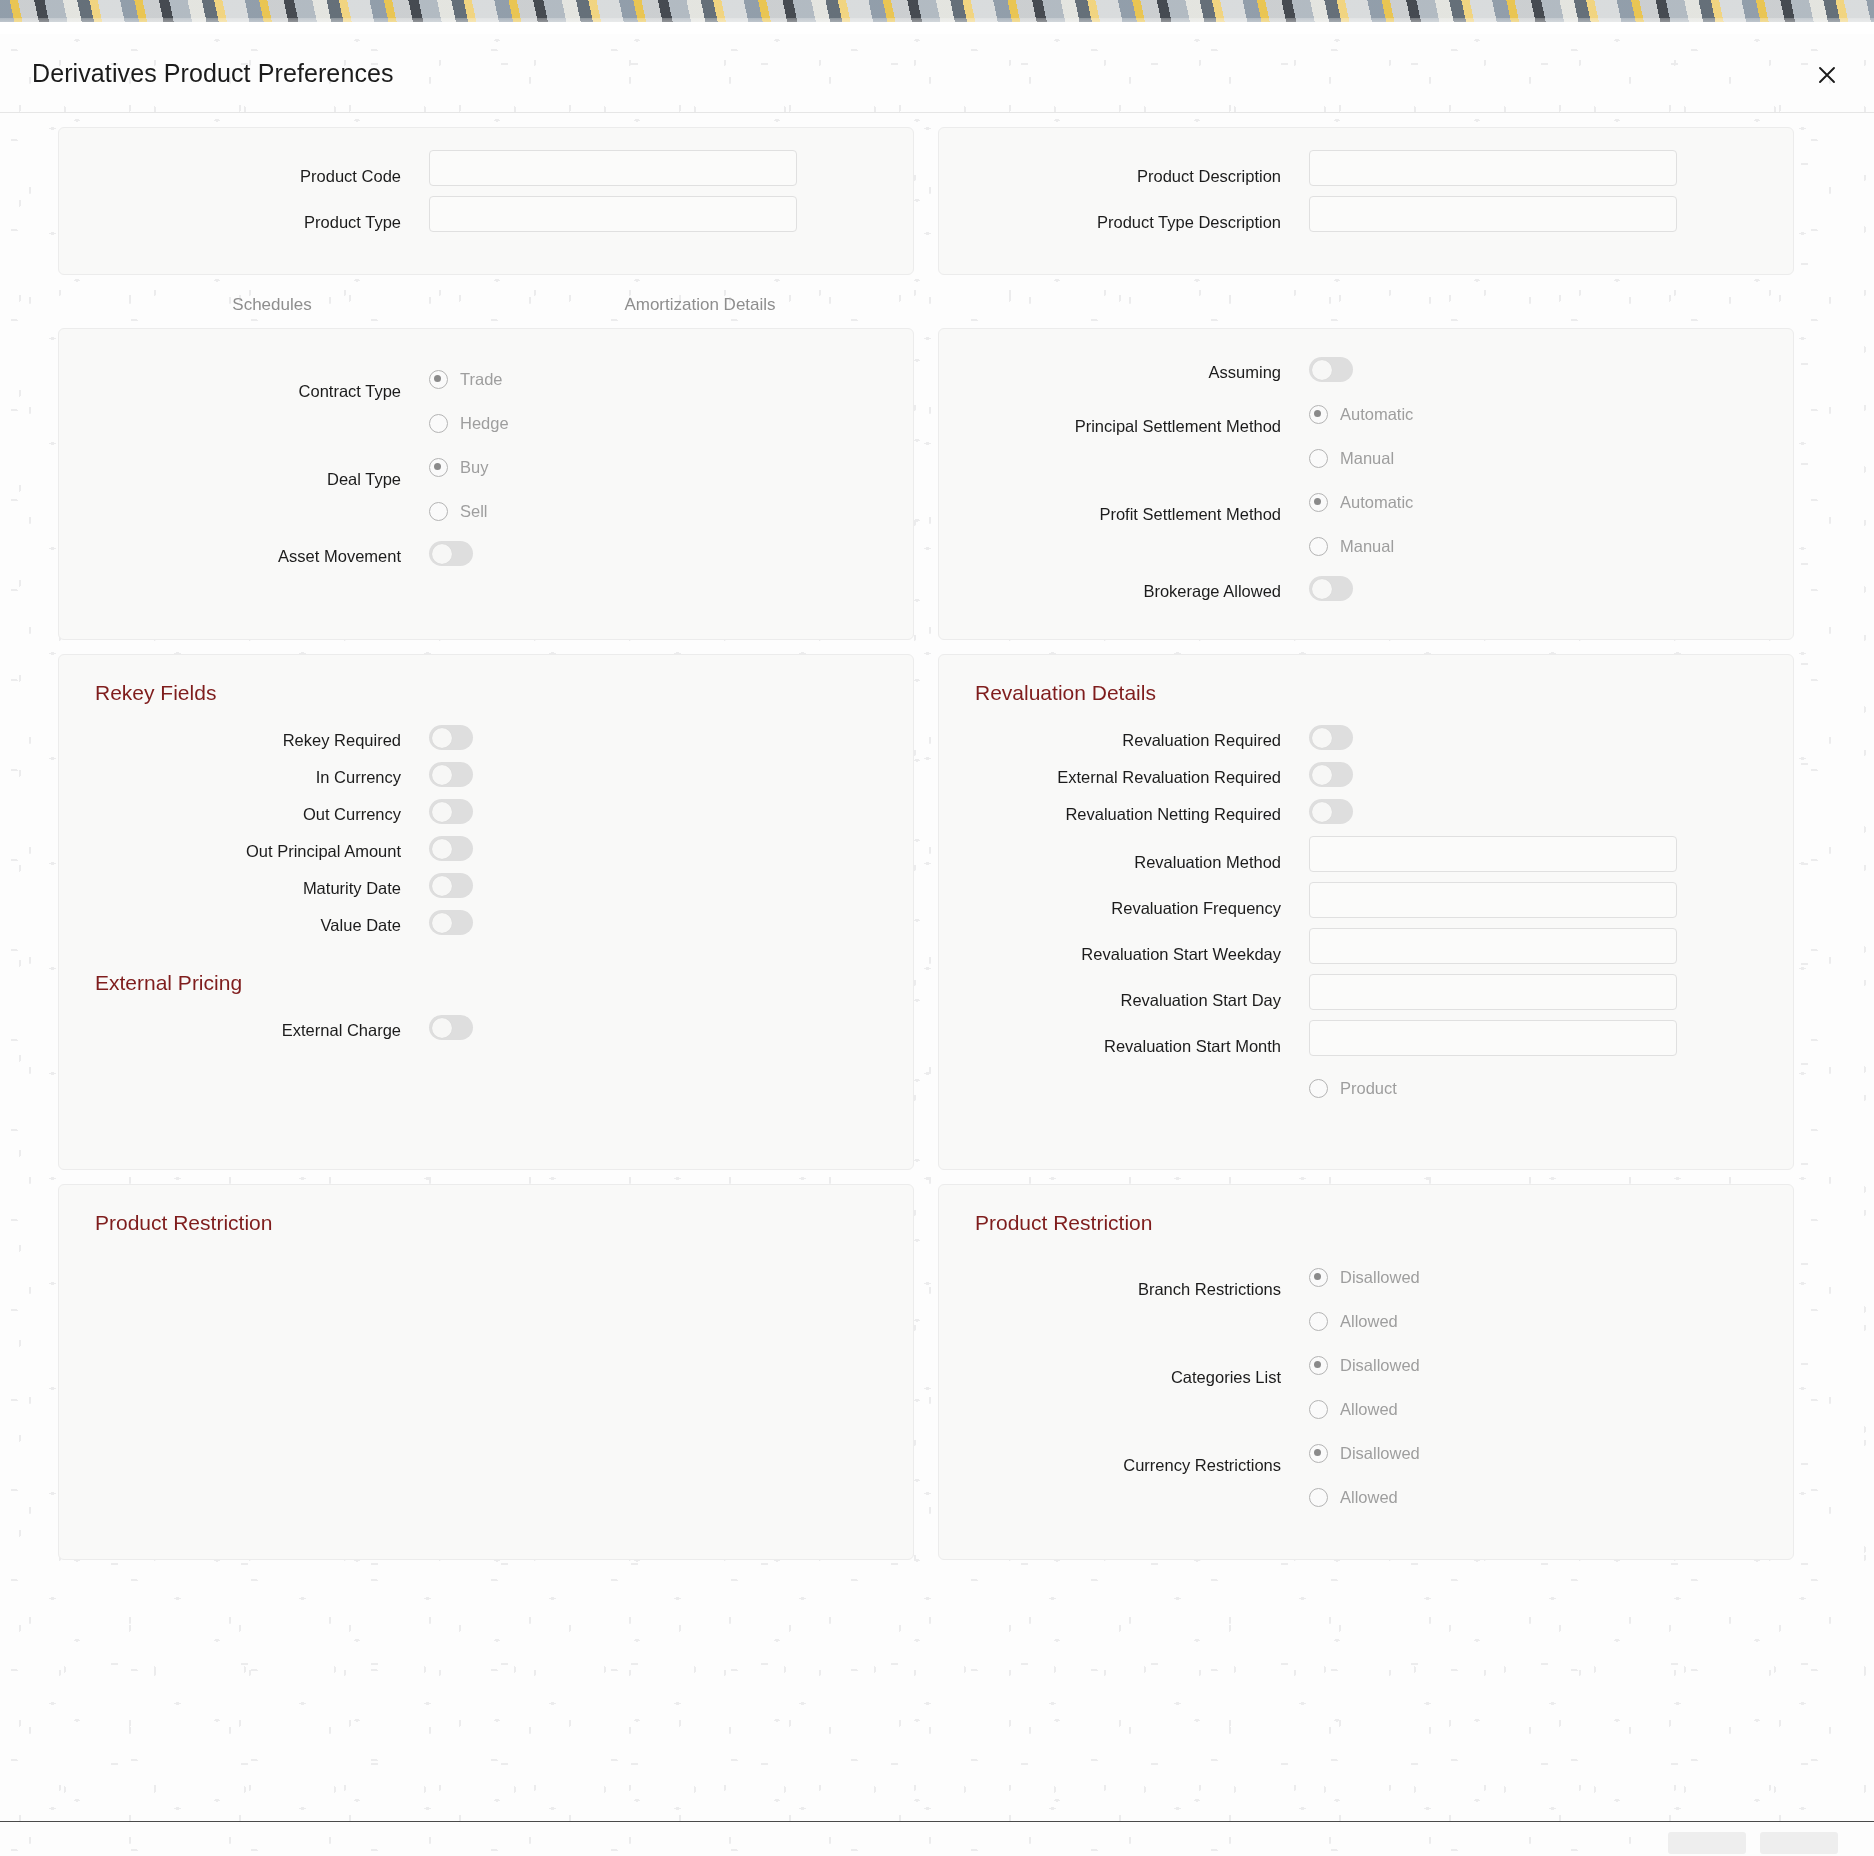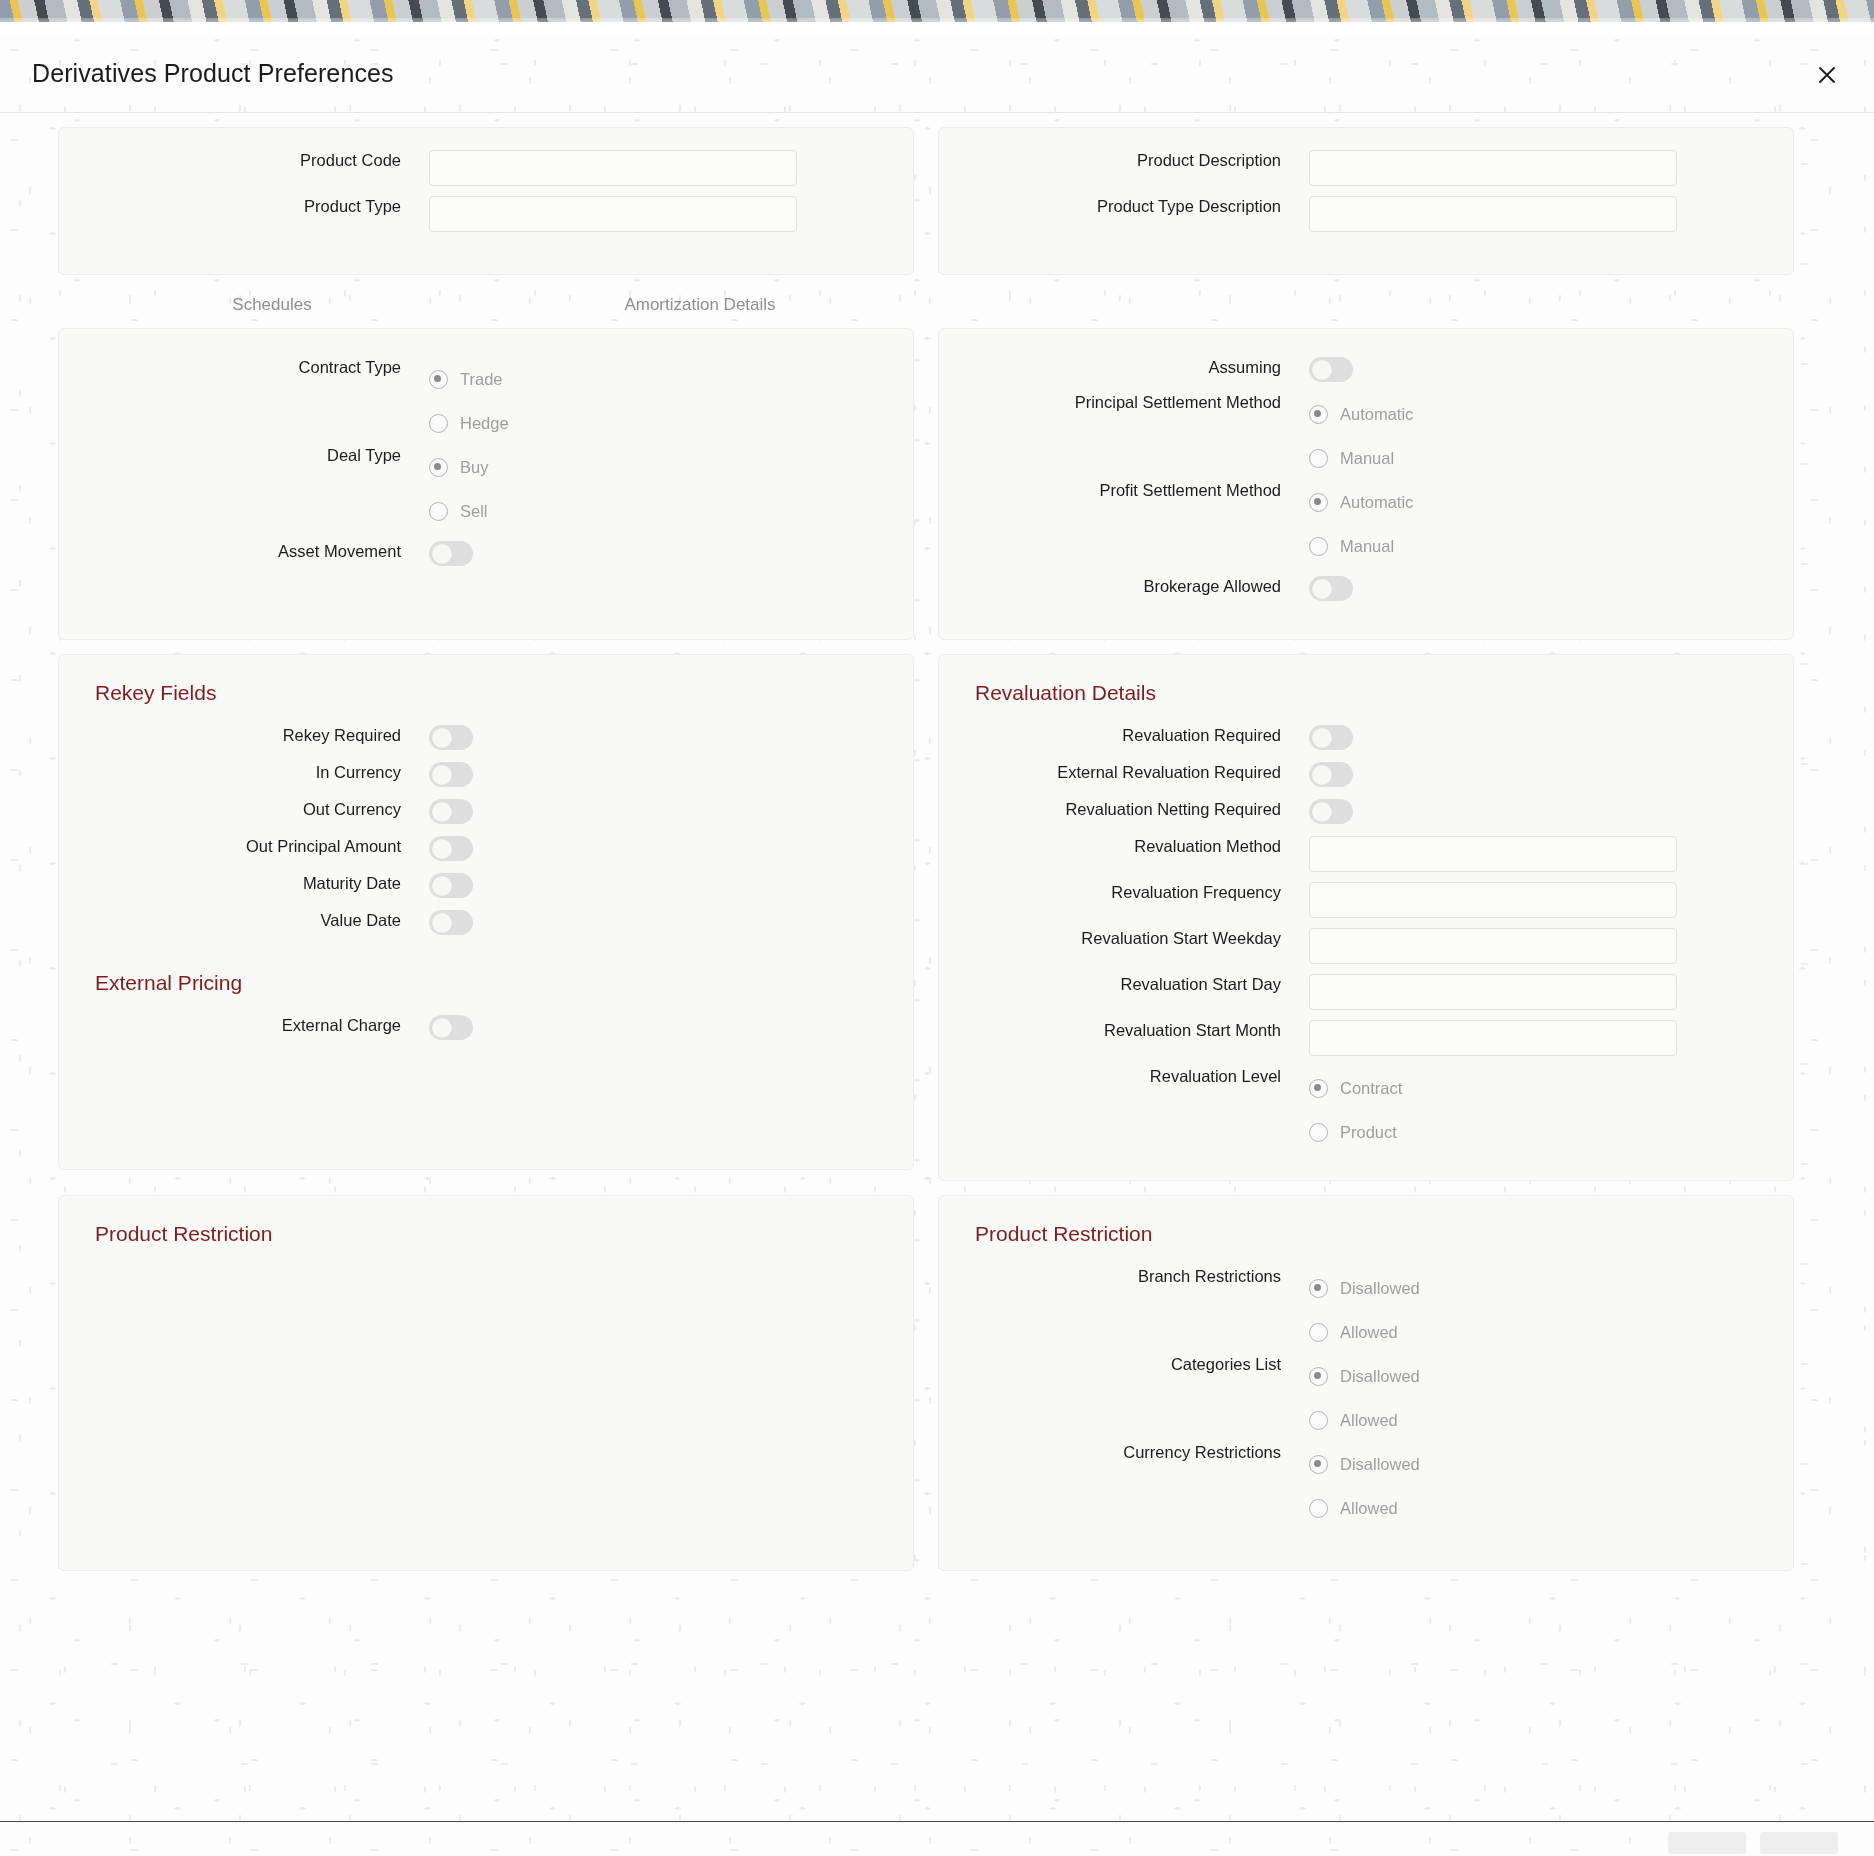--- a/index.html
+++ b/index.html
@@ -102,21 +102,21 @@
     border: 1px solid #ececec;
     border-radius: 6px;
   }
 
   
   .ident-card { height: 148px; padding: 22px 0 0 0; }
 
   
   .frow {
     display: flex;
-    align-items: flex-start;
+    align-items: flex-end;
     margin-bottom: 10px;
   }
   .flabel {
     width: 370px;
     flex: 0 0 370px;
     text-align: right;
     padding-right: 28px;
     font-size: 16.5px;
     color: #1c1c1c;
     line-height: 20px;
@@ -551,29 +551,20 @@
           </div>
           <div class="frow">
             <div class="flabel">Revaluation Start Month</div>
             <div class="fctrl">
                 <input class="text-input" type="text" value="" style="">
               </div>
           </div>
         </div>
 
         <div class="frow radio-row">
-          <div class="flabel">Revaluation Level</div>
-          <div class="fctrl">
-            <div class="radio">
-              <span class="rdot checked"></span>
-              <span class="rlabel">Contract</span>
-            </div>
-          </div>
-        </div>
-        <div class="frow radio-row">
           <div class="flabel"></div>
           <div class="fctrl">
             <div class="radio">
               <span class="rdot"></span>
               <span class="rlabel">Product</span>
             </div>
           </div>
         </div>
 
       </div>

